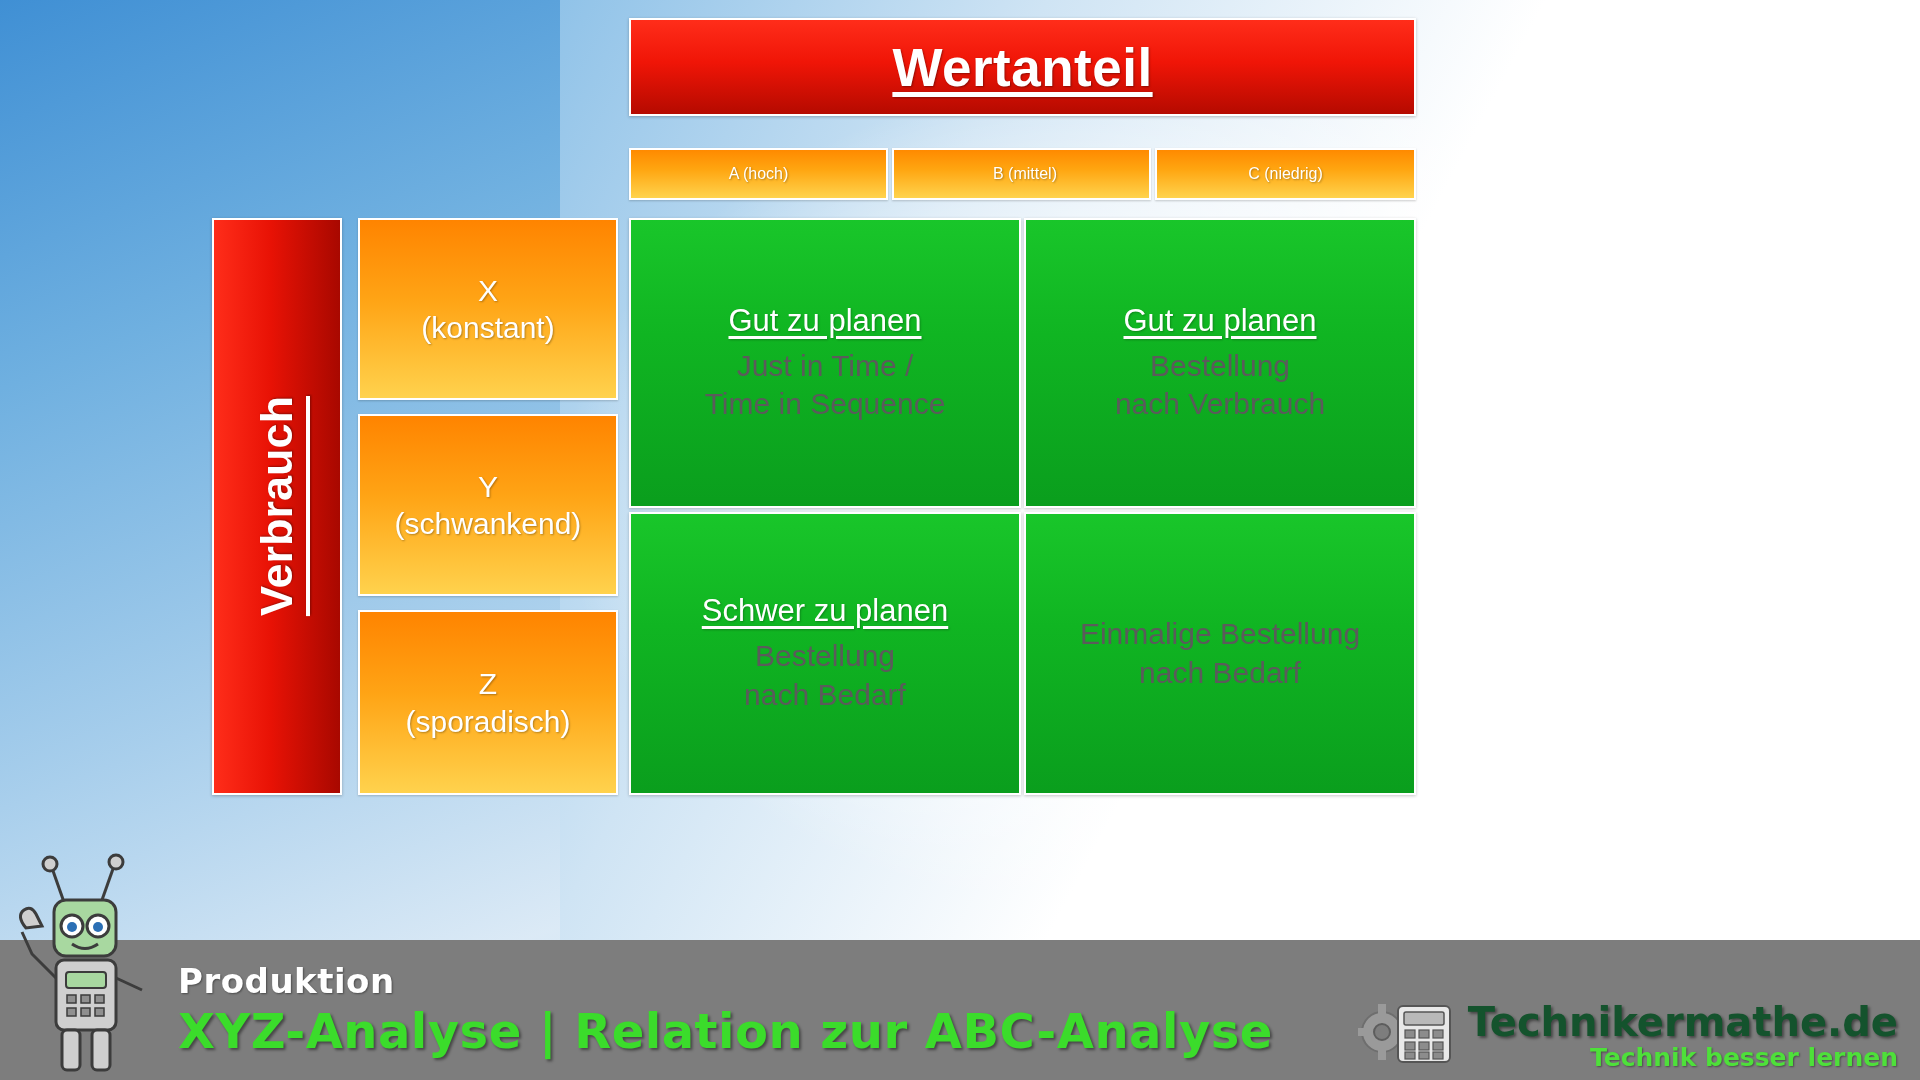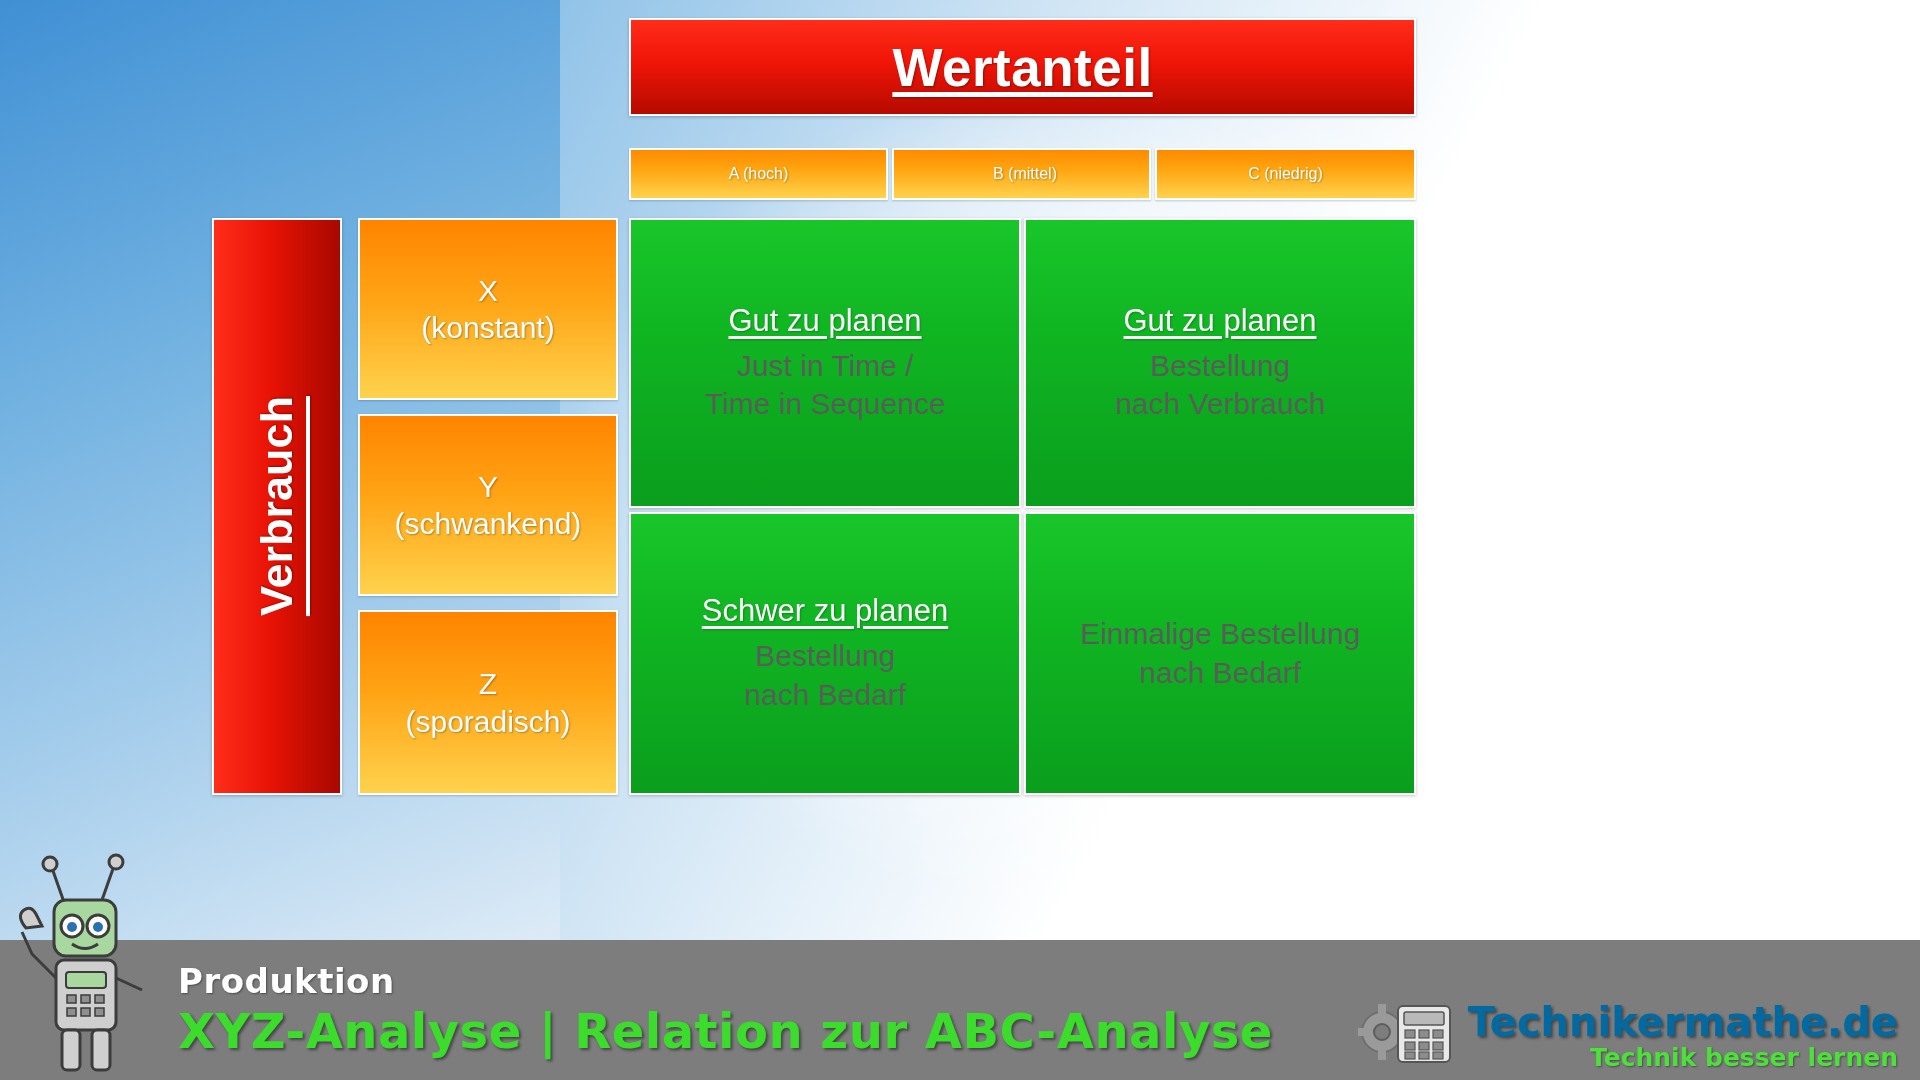--- a/index.html
+++ b/index.html
@@ -150,21 +150,21 @@
     letter-spacing: .5px;
     text-shadow: 2px 2px 3px rgba(0,0,0,.45);
   }
 
   .brand {
     position: absolute; right: 22px; bottom: 8px;
     display: flex; align-items: flex-end; gap: 10px;
   }
   .brand-text { display: flex; flex-direction: column; align-items: flex-end; }
   .brand-name {
-    color: #0369a1;
+    color: #14532d;
     font-size: 40px;
     font-weight: bold;
     font-family: "DejaVu Sans", sans-serif;
     text-shadow: 2px 2px 3px rgba(0,0,0,.45);
     line-height: 1.05;
   }
   .brand-slogan {
     color: #4ee03a;
     font-size: 25px;
     font-weight: bold;

